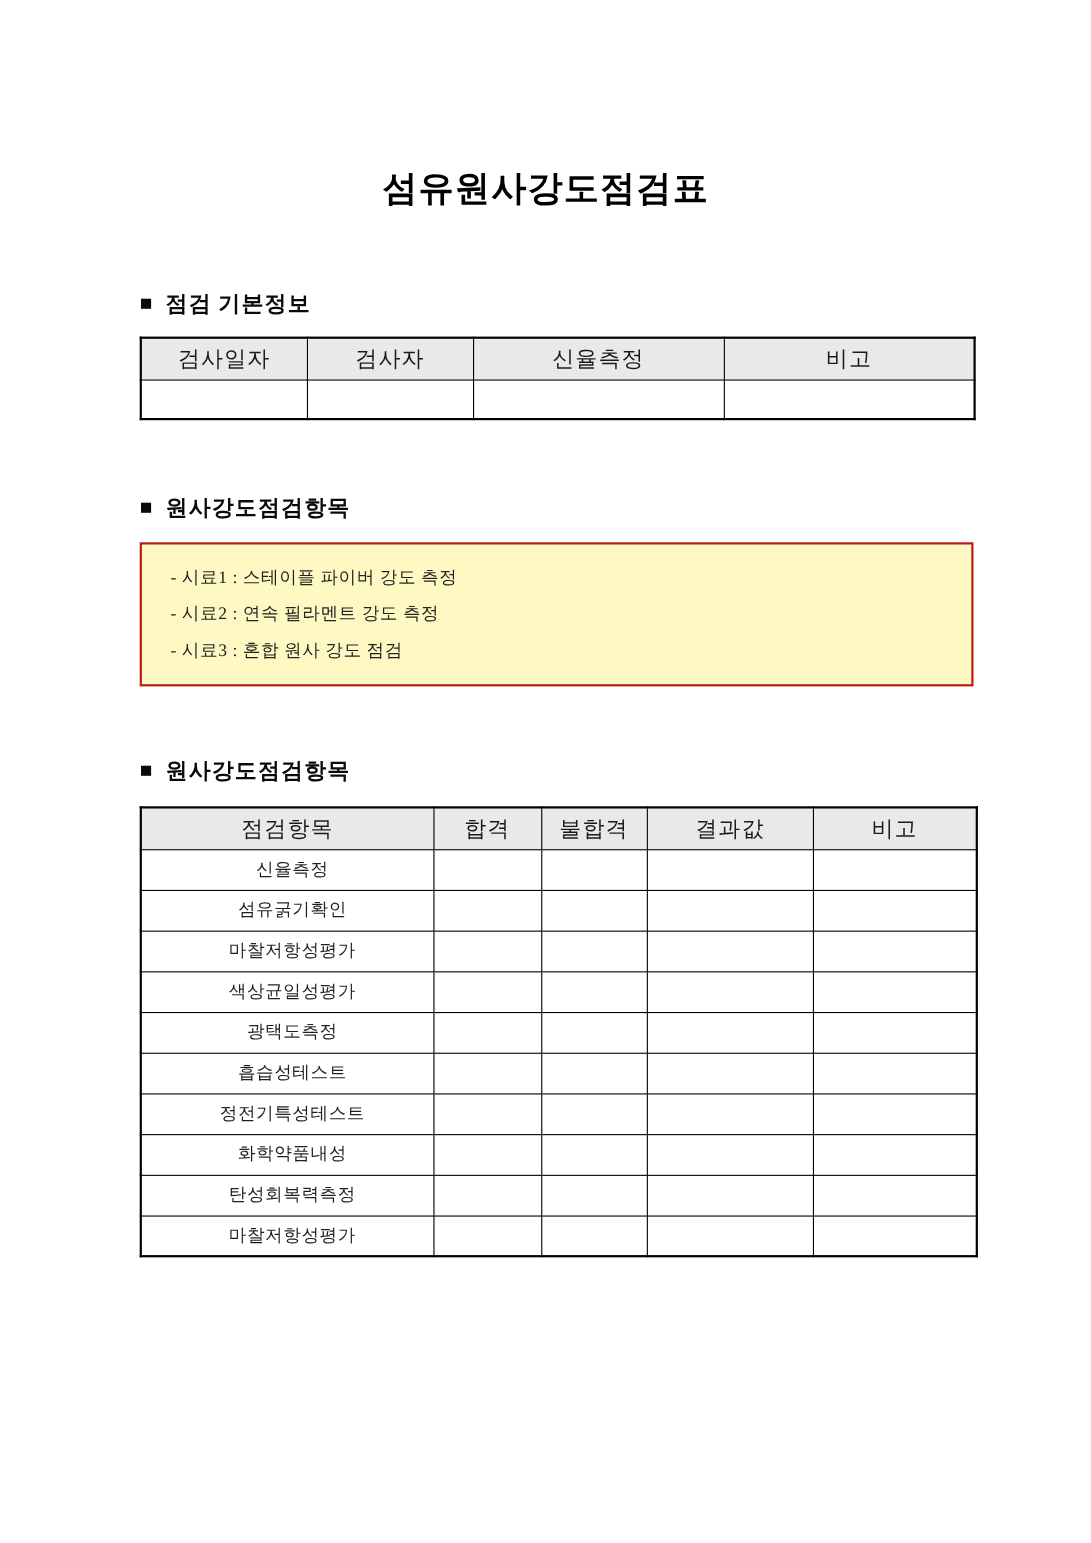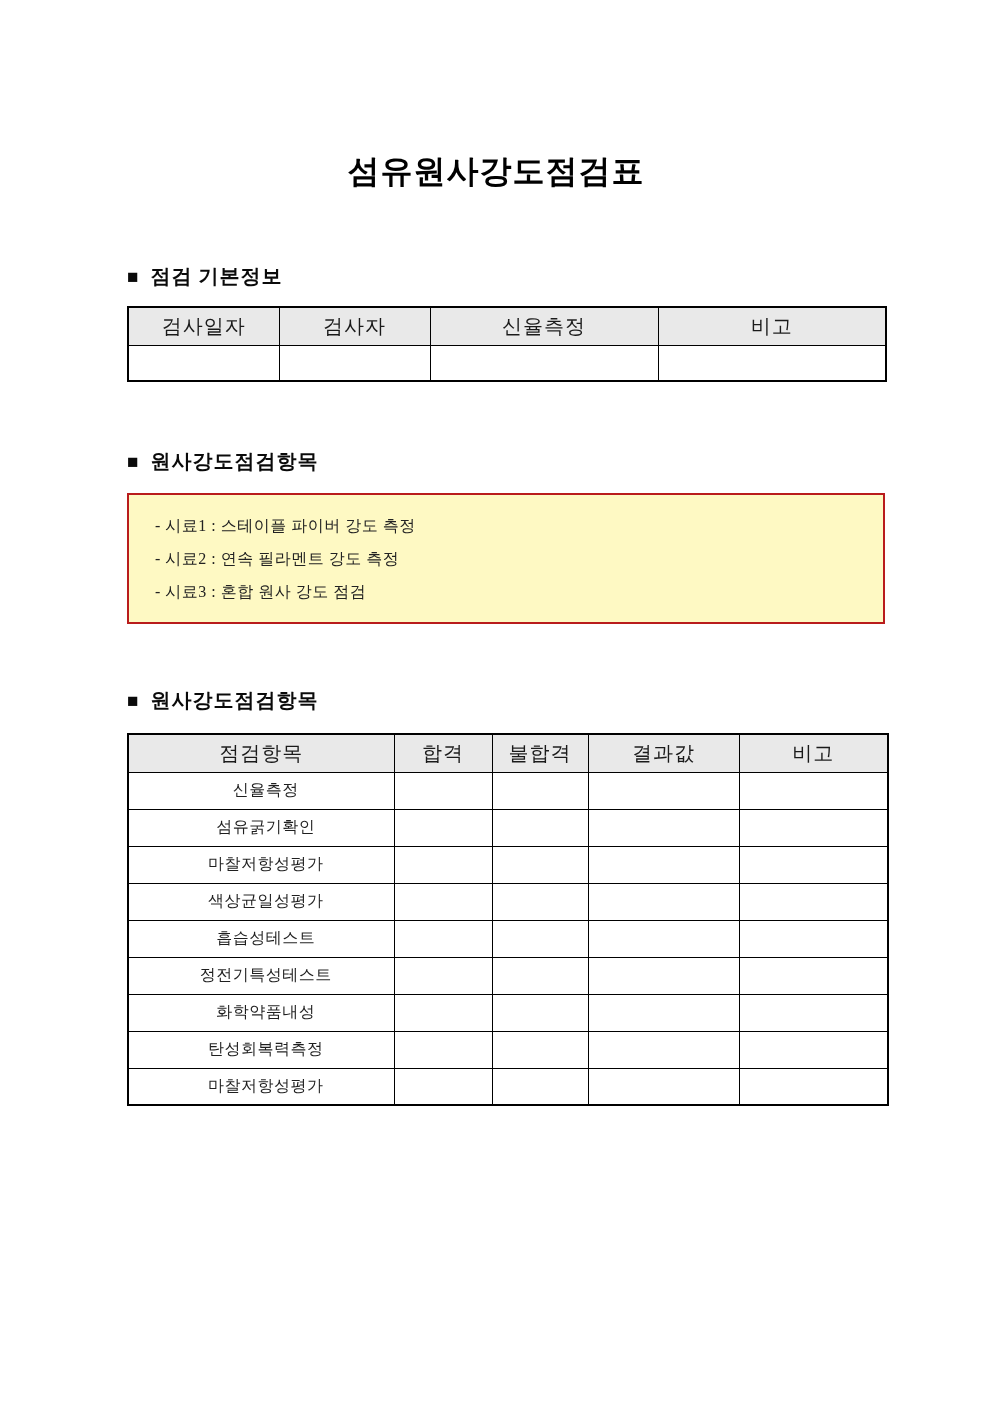--- a/index.html
+++ b/index.html
@@ -185,20 +185,27 @@
         <td></td>
       </tr>
       <tr>
         <td class="item-cell">색상균일성평가</td>
         <td></td>
         <td></td>
         <td></td>
         <td></td>
       </tr>
       <tr>
+        <td class="item-cell">광택도측정</td>
+        <td></td>
+        <td></td>
+        <td></td>
+        <td></td>
+      </tr>
+      <tr>
         <td class="item-cell">흡습성테스트</td>
         <td></td>
         <td></td>
         <td></td>
         <td></td>
       </tr>
       <tr>
         <td class="item-cell">정전기특성테스트</td>
         <td></td>
         <td></td>

